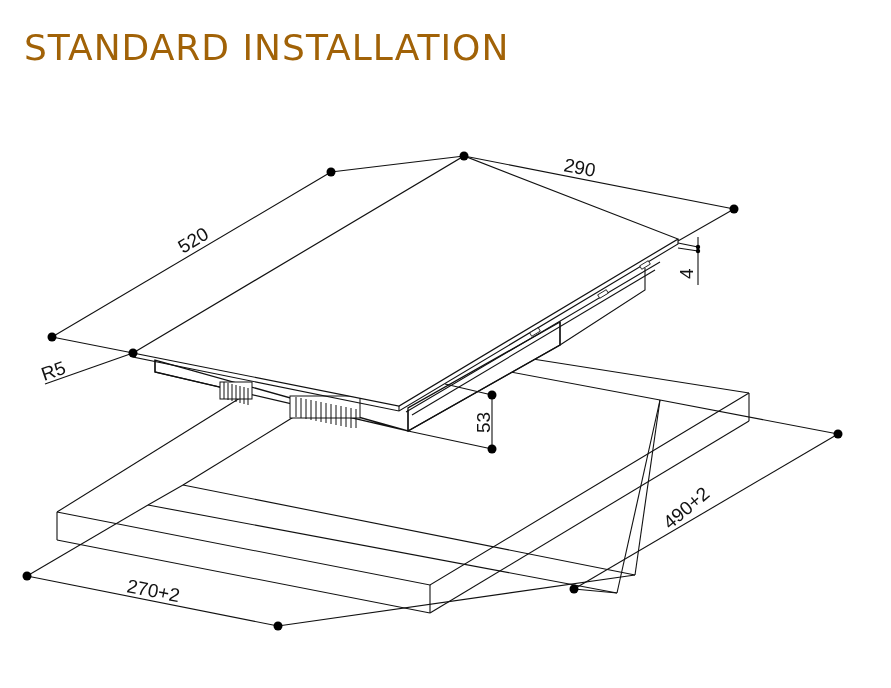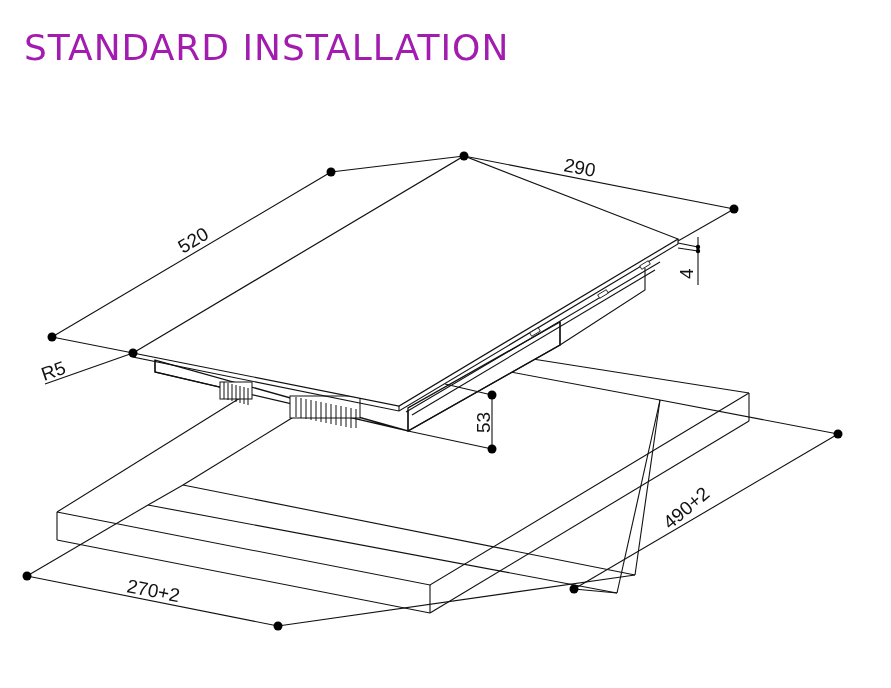--- a/index.html
+++ b/index.html
@@ -1,17 +1,17 @@
 <!DOCTYPE html>
 <html><head>
 <meta charset="utf-8">
 <style>
   html, body { margin:0; padding:0; background:#ffffff; }
   body { width:891px; height:688px; position:relative; overflow:hidden; font-family:"Liberation Sans", sans-serif; }
-  .title { position:absolute; left:24px; top:26px; font-family:"DejaVu Sans", sans-serif; font-weight:normal; font-size:36px; letter-spacing:1px; color:#a21caf; margin:0; line-height:44px; }
+  .title { position:absolute; left:24px; top:26px; font-family:"DejaVu Sans", sans-serif; font-weight:normal; font-size:36px; letter-spacing:1px; color:#a16207; margin:0; line-height:44px; }
   svg { position:absolute; left:0; top:0; }
   .ln { stroke:#111; stroke-width:1.1; fill:none; }
   .ln2 { stroke:#111; stroke-width:1.3; fill:#fff; }
   .dot { fill:#000; }
   .dim { font-family:"Liberation Sans", sans-serif; font-size:19px; fill:#111; }
 </style>
 </head>
 <body>
 
 <h1 class="title">STANDARD INSTALLATION</h1>

